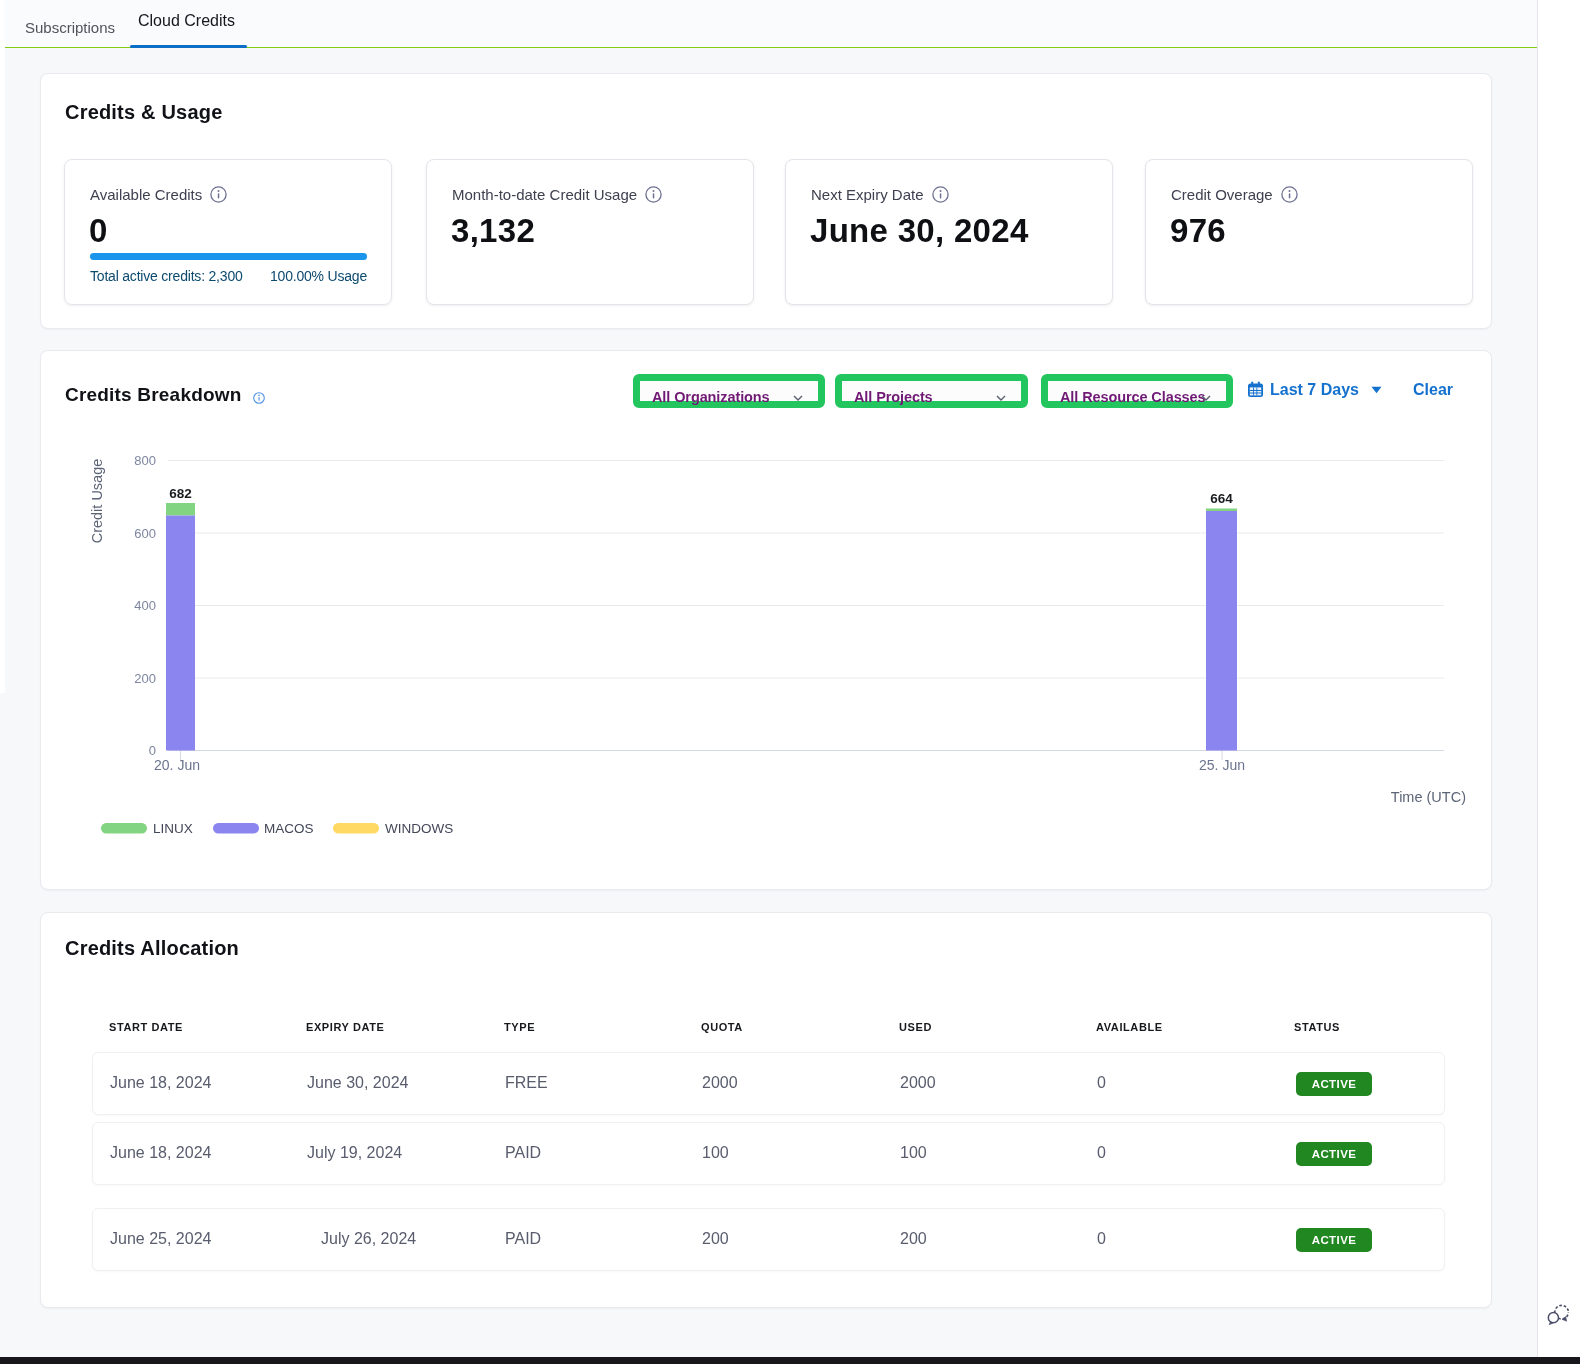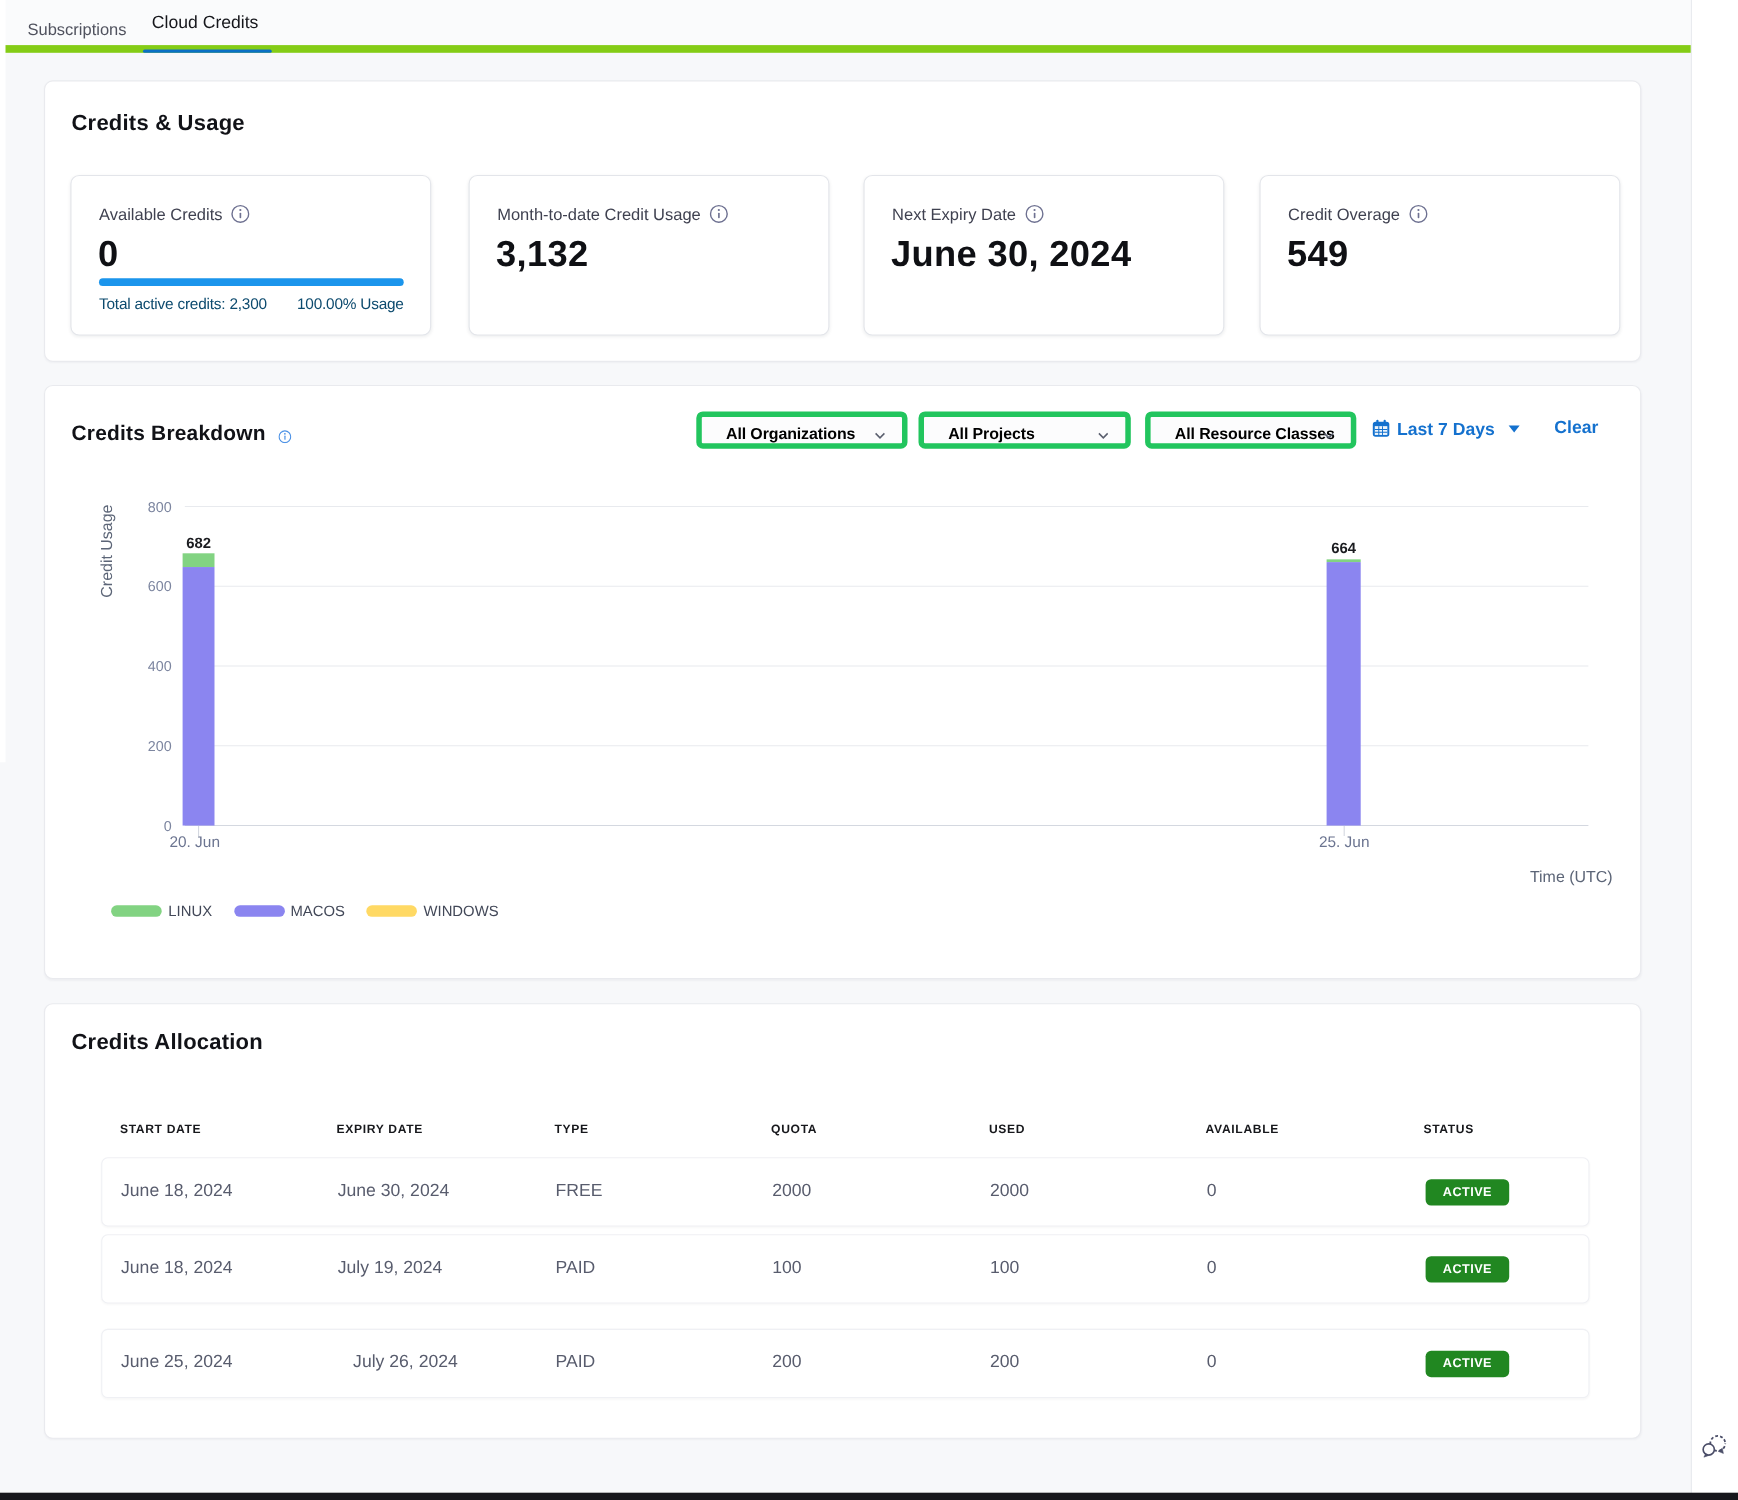--- a/index.html
+++ b/index.html
@@ -4,42 +4,42 @@
 <style>
   * { margin:0; padding:0; box-sizing:border-box; }
   html,body { width:1580px; height:1364px; overflow:hidden; }
   body { font-family:"Liberation Sans", sans-serif; background:#fff; position:relative; }
   .main { position:absolute; left:0; top:0; width:1537px; height:1364px; background:#f7f8fa; }
   .rightstrip { position:absolute; left:1537px; top:0; width:43px; height:1364px; background:#fff; border-left:1px solid #e4e6eb; }
   .leftsliver { position:absolute; left:0; top:0; width:5px; height:693px; background:#fff; z-index:5; }
   .bottombar { position:absolute; left:0; top:1357px; width:1580px; height:7px; background:#17171c; z-index:9; }
 
   
-  .tabbar { position:absolute; left:0; top:0; width:1537px; height:48px; background:#fafbfc; border-bottom:7px solid #84cc16; }
+  .tabbar { position:absolute; left:0; top:0; width:1537px; height:48px; background:#fafbfc; border-bottom:1px solid #84cc16; }
   .tab-sub { position:absolute; left:25px; top:19px; font-size:15px; color:#50525e; }
   .tab-cc { position:absolute; left:138px; top:12px; font-size:16px; font-weight:normal; color:#15161b; }
   .tab-underline { position:absolute; left:130px; top:45px; width:117px; height:3px; background:#0b70c5; border-radius:2px; }
 
   .card { position:absolute; background:#fff; border:1px solid #e9eaee; border-radius:8px; box-shadow:0 1px 2px rgba(16,24,40,.04); }
   .cardA { left:40px; top:73px; width:1452px; height:256px; }
   .cardB { left:40px; top:350px; width:1452px; height:540px; }
   .cardC { left:40px; top:912px; width:1452px; height:396px; }
   .card h2 { position:absolute; left:24px; font-size:20px; font-weight:bold; color:#111217; letter-spacing:.2px; }
 
   
   .stat { position:absolute; top:85px; width:328px; height:146px; background:#fff; border:1px solid #e3e5ea; border-radius:8px; box-shadow:0 1px 3px rgba(16,24,40,.07); }
   .stat .lbl { position:absolute; left:25px; top:26px; font-size:15px; color:#3f4150; }
   .stat .val { position:absolute; left:24px; top:52px; font-size:33px; font-weight:bold; color:#0f1014; letter-spacing:.3px; }
   .info { display:inline-block; vertical-align:-3px; margin-left:8px; }
   .pbar { position:absolute; left:25px; top:93px; width:277px; height:7px; border-radius:4px; background:#1b95ec; }
   .pcap { position:absolute; left:25px; top:108px; width:277px; font-size:14px; color:#0c4a6e; letter-spacing:-0.2px; }
   .pcap .r { position:absolute; right:0; top:0; }
 
   
-  .sel { position:absolute; top:23px; height:34px; background:#fcfcfd; border:5px solid #22c55e; border-radius:6px; font-size:14.5px; font-weight:bold; color:#000000; line-height:32px; padding-left:22px; white-space:nowrap; letter-spacing:-0.1px; }
+  .sel { position:absolute; top:23px; height:34px; background:#fcfcfd; border:7px solid #22c55e; border-radius:6px; font-size:14.5px; font-weight:bold; color:#701a75; line-height:32px; padding-left:12px; white-space:nowrap; letter-spacing:-0.1px; }
   .sel .chev { position:absolute; right:14px; top:11px; } .sel .chev svg { display:block; }
   .daterange { position:absolute; top:30px; font-size:16px; font-weight:bold; color:#1471ce; }
   .clear { position:absolute; left:1372px; top:30px; font-size:16px; font-weight:bold; color:#1471ce; }
 
   
   .thead { position:absolute; top:108px; left:68px; width:1360px; font-size:11px; font-weight:bold; letter-spacing:.6px; color:#17181c; }
   .thead span { position:absolute; top:0; }
   .trow { position:absolute; left:51px; width:1353px; height:63px; background:#fff; border:1px solid #eff0f4; border-radius:6px; box-shadow:0 1px 2px rgba(16,24,40,.03); }
   .trow span { position:absolute; top:21px; font-size:16px; color:#585c6d; }
   .trow span.badge { position:absolute; top:19px; width:76px; height:24px; background:#218721; border-radius:5px; color:#fff; font-size:11.5px; font-weight:bold; text-align:center; line-height:24px; letter-spacing:.4px; }
@@ -82,21 +82,21 @@
             <circle cx="8.5" cy="4.9" r="1" fill="#6e7191"></circle>
           </svg></span></div>
       <div class="val">June 30, 2024</div>
     </div>
     <div class="stat" style="left:1104px;">
       <div class="lbl">Credit Overage<span class="info"><svg width="17" height="17" viewBox="0 0 17 17">
             <circle cx="8.5" cy="8.5" r="7.6" fill="none" stroke="#6e7191" stroke-width="1.3"></circle>
             <rect x="7.8" y="7.3" width="1.5" height="5.2" rx=".7" fill="#6e7191"></rect>
             <circle cx="8.5" cy="4.9" r="1" fill="#6e7191"></circle>
           </svg></span></div>
-      <div class="val">549</div>
+      <div class="val">976</div>
     </div>
   </div>
 
   <div class="card cardB">
     <h2 style="top:33px; font-size:19px;">Credits Breakdown<span class="info" style="margin-left:11px;"><svg width="12" height="12" viewBox="0 0 12 12">
           <circle cx="6" cy="6" r="5.3" fill="none" stroke="#4e93e6" stroke-width="1.1"></circle>
           <rect x="5.5" y="5" width="1.1" height="3.8" rx=".5" fill="#4e93e6"></rect>
           <circle cx="6" cy="3.4" r=".8" fill="#4e93e6"></circle>
         </svg></span></h2>
     <div class="sel" style="left:592px; width:192px;">All Organizations<span class="chev">

